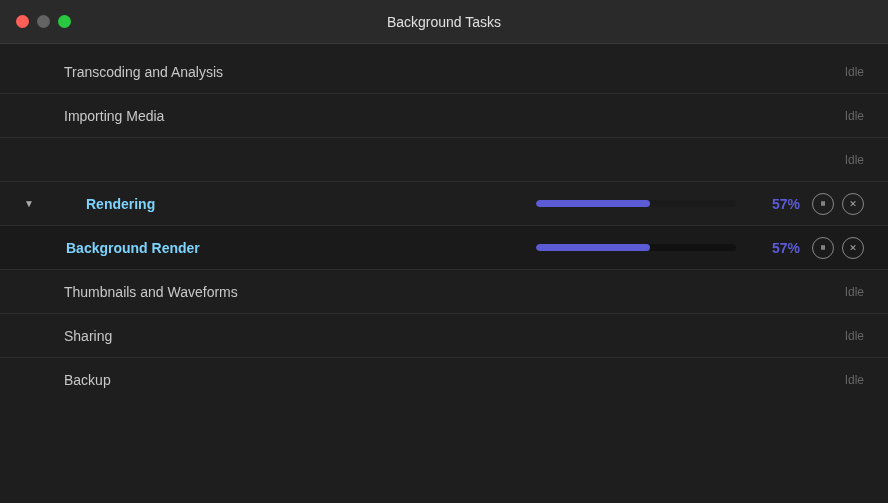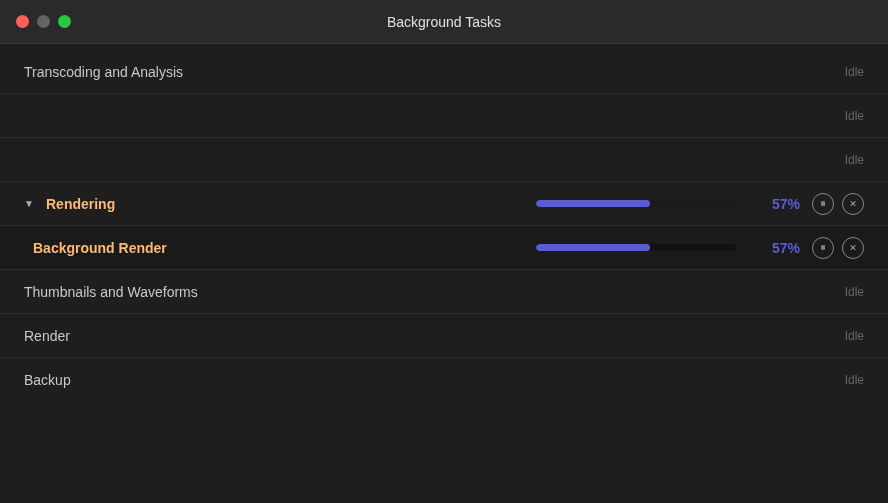--- a/index.html
+++ b/index.html
@@ -74,43 +74,44 @@
       height: 44px;
       padding: 0 24px;
       border-bottom: 1px solid #2e2e2e;
     }
 
     .task-row:last-child {
       border-bottom: none;
     }
 
     .task-row.sub-row {
-      padding-left: 33px;
+      padding-left: 26px;
       background: #1a1a1a;
     }
 
     .task-expand-icon {
       width: 16px;
       margin-right: 6px;
       color: #aaa;
       font-size: 10px;
       flex-shrink: 0;
     }
 
     .task-label {
       color: #c8c8c8;
       font-size: 14px;
       font-weight: 400;
       flex: 0 0 auto;
       min-width: 200px;
+      margin-left: 40px;
     }
 
     .task-row.active .task-label {
       font-weight: 600;
-      color: #fdba74;
+      color: #7dd3fc;
     }
 
     .task-spacer {
       flex: 1;
     }
 
     .progress-container {
       display: flex;
       align-items: center;
       gap: 22px;
@@ -182,20 +183,21 @@
   <span class="title-text">Background Tasks</span>
 </div>
 
 <div class="task-list" id="task-list-container">
 <div class="task-row">
         <span class="task-label">Transcoding and Analysis</span>
         <span class="task-spacer"></span>
         <span class="idle-label">Idle</span>
       </div>
     <div class="task-row">
+        <span class="task-label">Importing Media</span>
         <span class="task-spacer"></span>
         <span class="idle-label">Idle</span>
       </div>
     <div class="task-row">
         <span class="task-spacer"></span>
         <span class="idle-label">Idle</span>
       </div>
     <div class="task-row active">
         <span class="task-expand-icon">▼</span>
         <span class="task-label">Rendering</span>
@@ -233,21 +235,21 @@
             <span style="font-size:9px;">✕</span>
           </button>
         </div>
       </div>
     <div class="task-row">
         <span class="task-label">Thumbnails and Waveforms</span>
         <span class="task-spacer"></span>
         <span class="idle-label">Idle</span>
       </div>
     <div class="task-row">
-        <span class="task-label">Render</span>
+        <span class="task-label">Sharing</span>
         <span class="task-spacer"></span>
         <span class="idle-label">Idle</span>
       </div>
     <div class="task-row">
         <span class="task-label">Backup</span>
         <span class="task-spacer"></span>
         <span class="idle-label">Idle</span>
       </div>
   </div>
 

